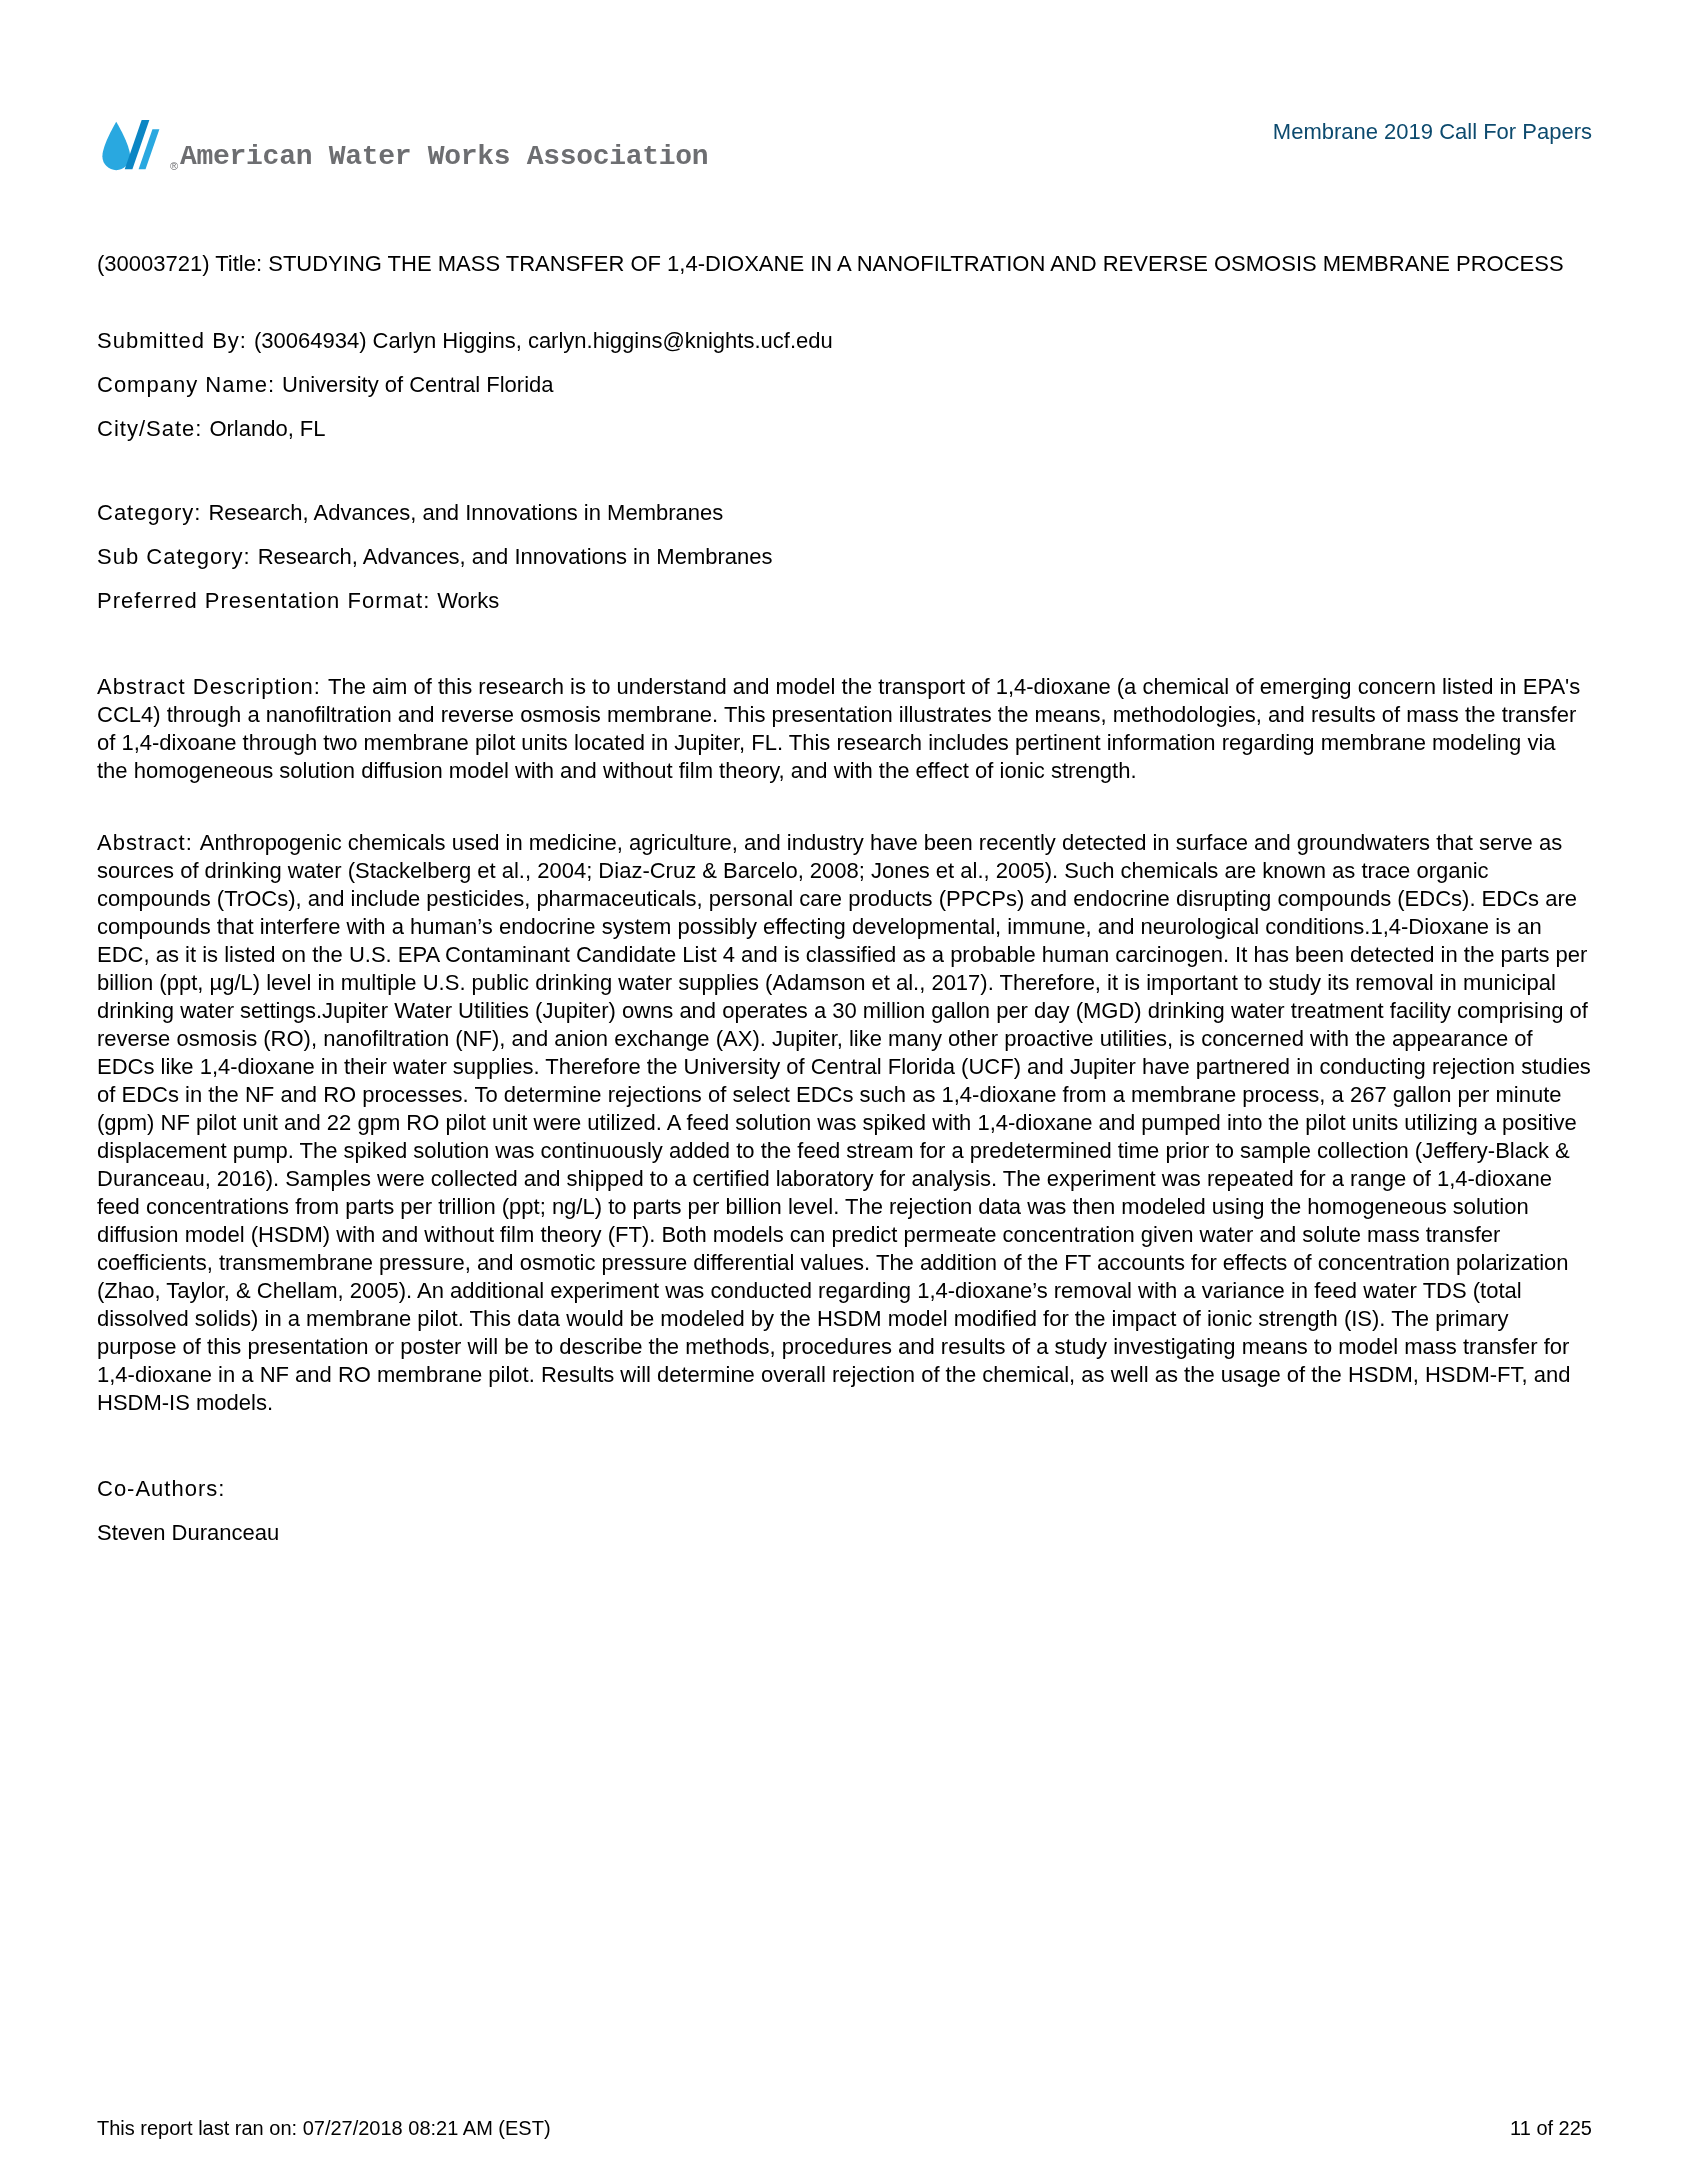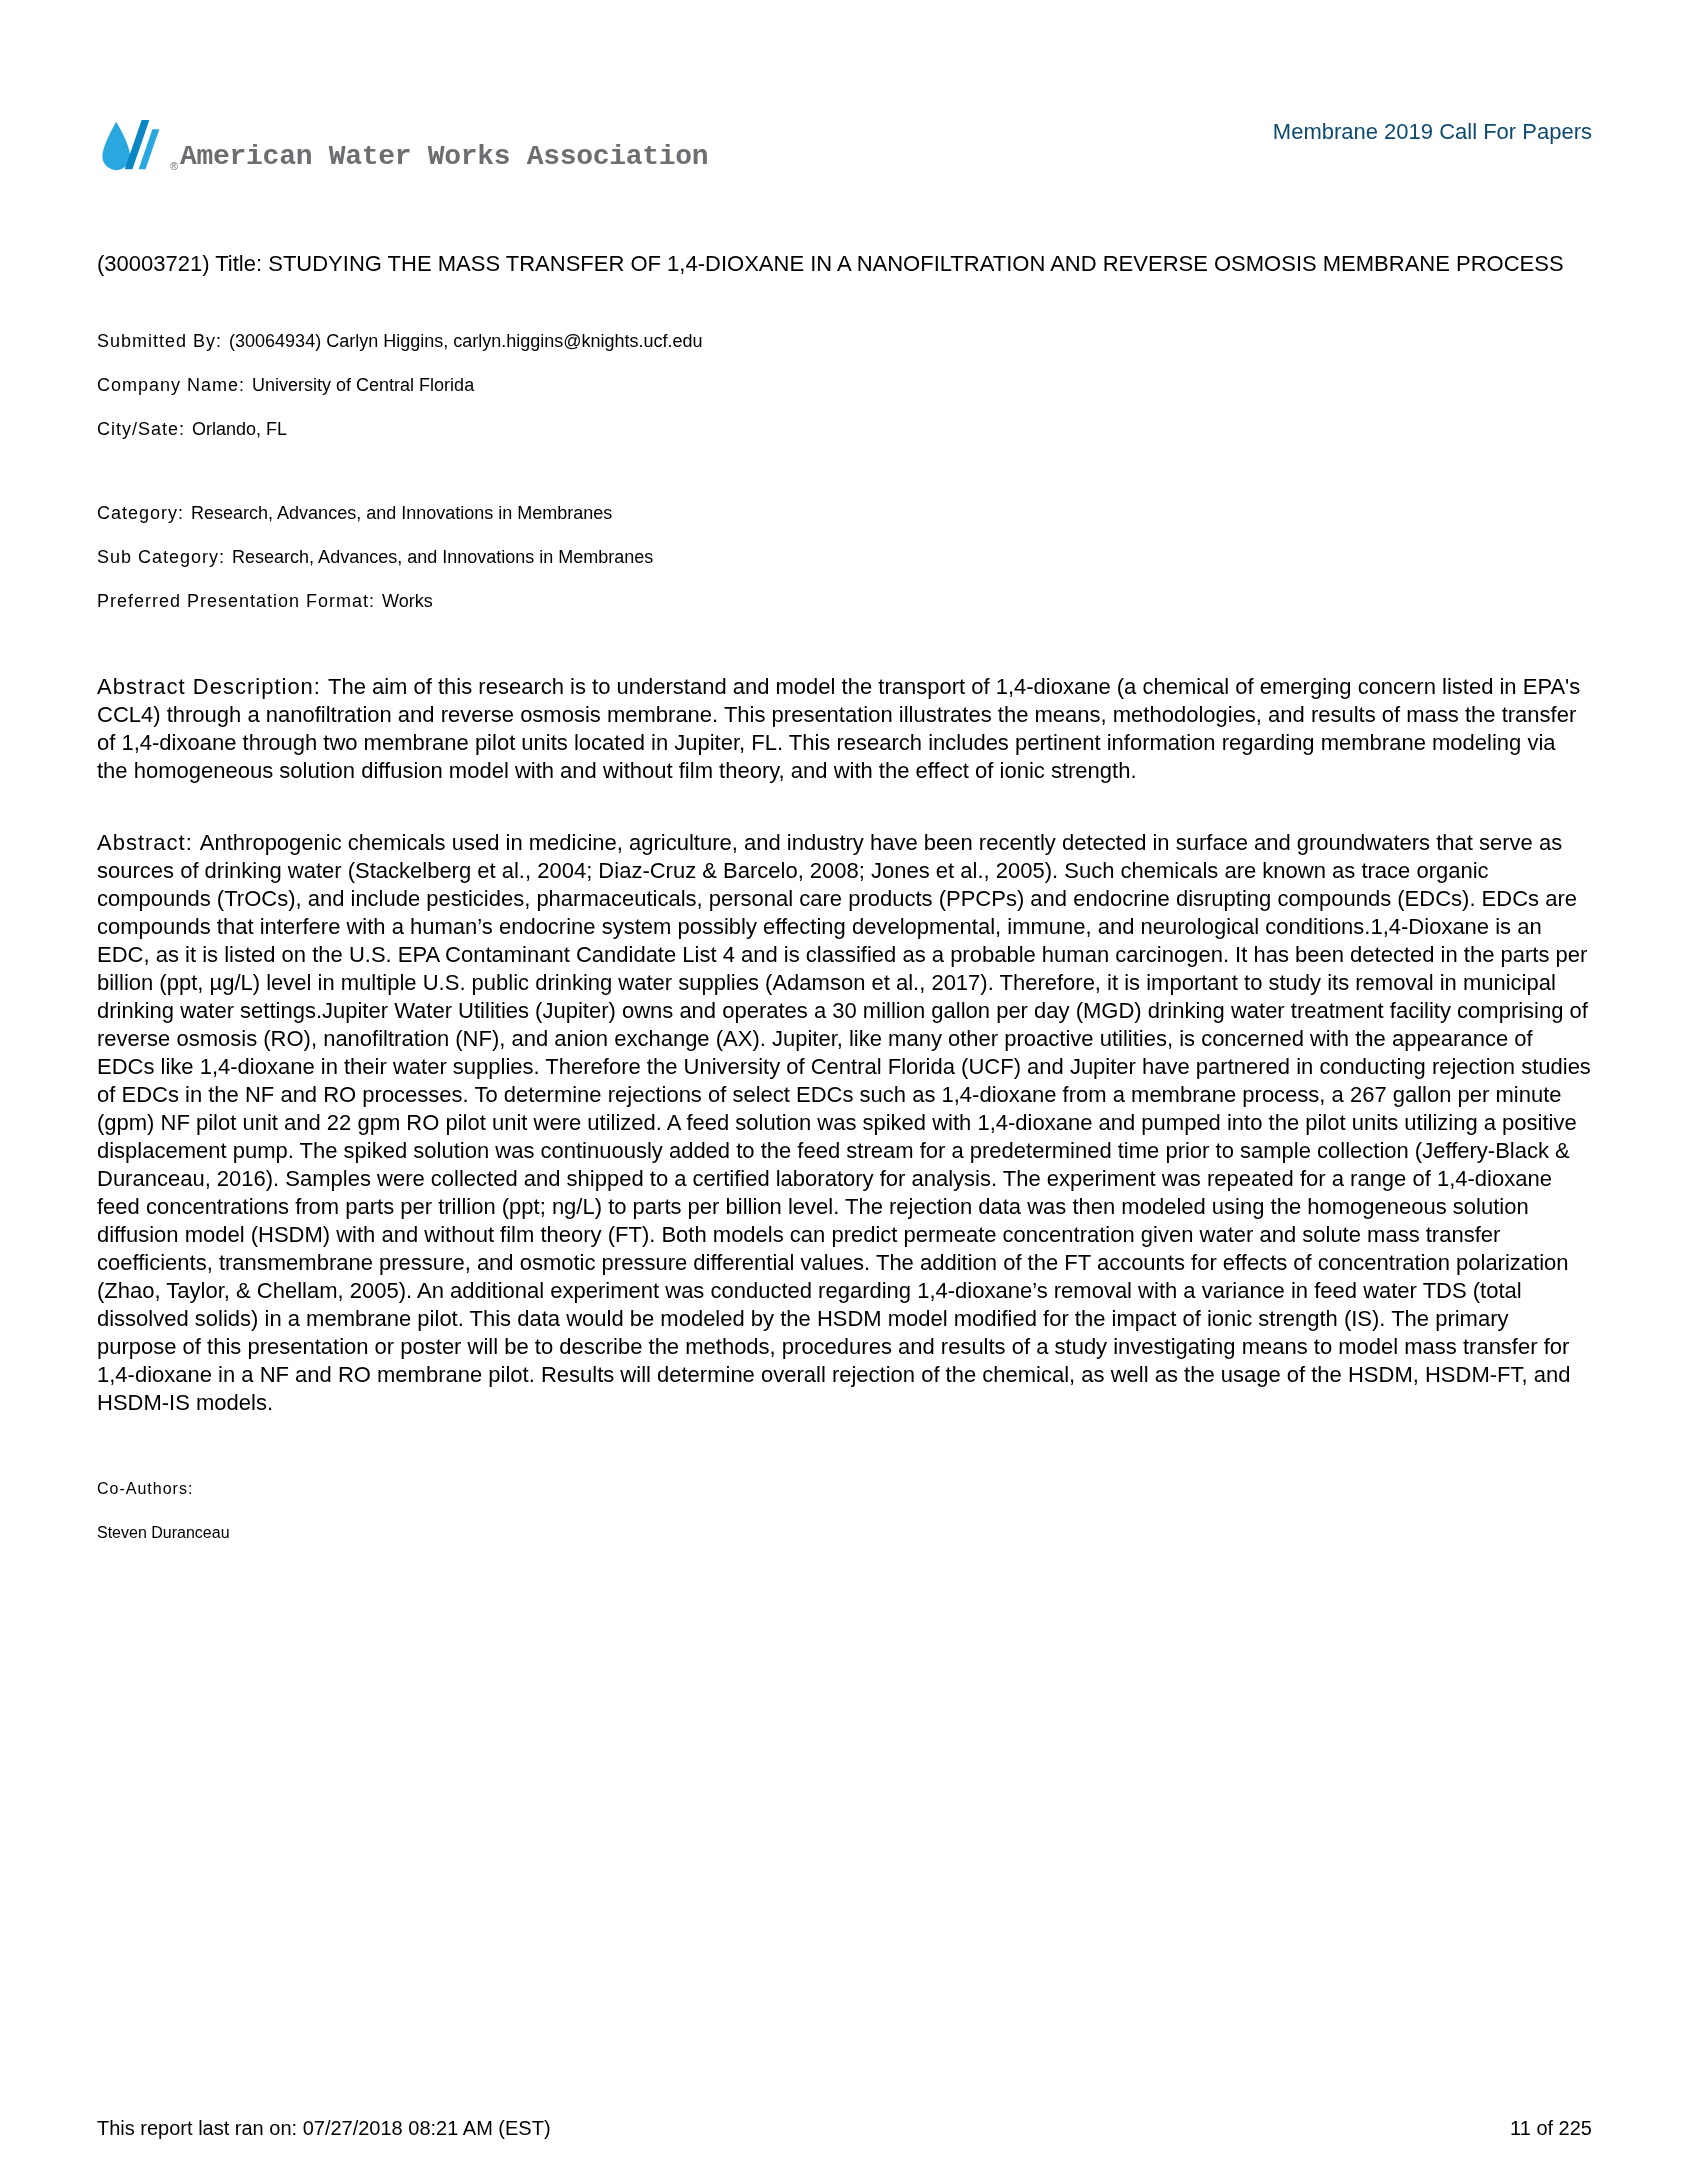--- a/index.html
+++ b/index.html
@@ -49,33 +49,33 @@
     color: #0c4a6e;
     margin-top: 2px;
   }
   .title-line {
     margin-top: 73px;
     font-size: 22px;
     line-height: 30px;
   }
   .block { margin-top: 40px; }
   .block p {
-    font-size: 18px;
+    font-size: 22px;
     line-height: 44px;
   }
   .para {
     margin-top: 50px;
     font-size: 22px;
     line-height: 28px;
     text-align: left;
   }
   .para + .para { margin-top: 44px; }
   .label { letter-spacing: 1px; margin-right: 7px; }
   .coauthors { margin-top: 50px; }
-  .coauthors p { font-size: 16px; line-height: 44px; }
+  .coauthors p { font-size: 22px; line-height: 44px; }
   .footer {
     position: absolute;
     left: 97px;
     right: 91px;
     bottom: 38px;
     display: flex;
     justify-content: space-between;
     font-size: 20px;
     color: #000;
   }

